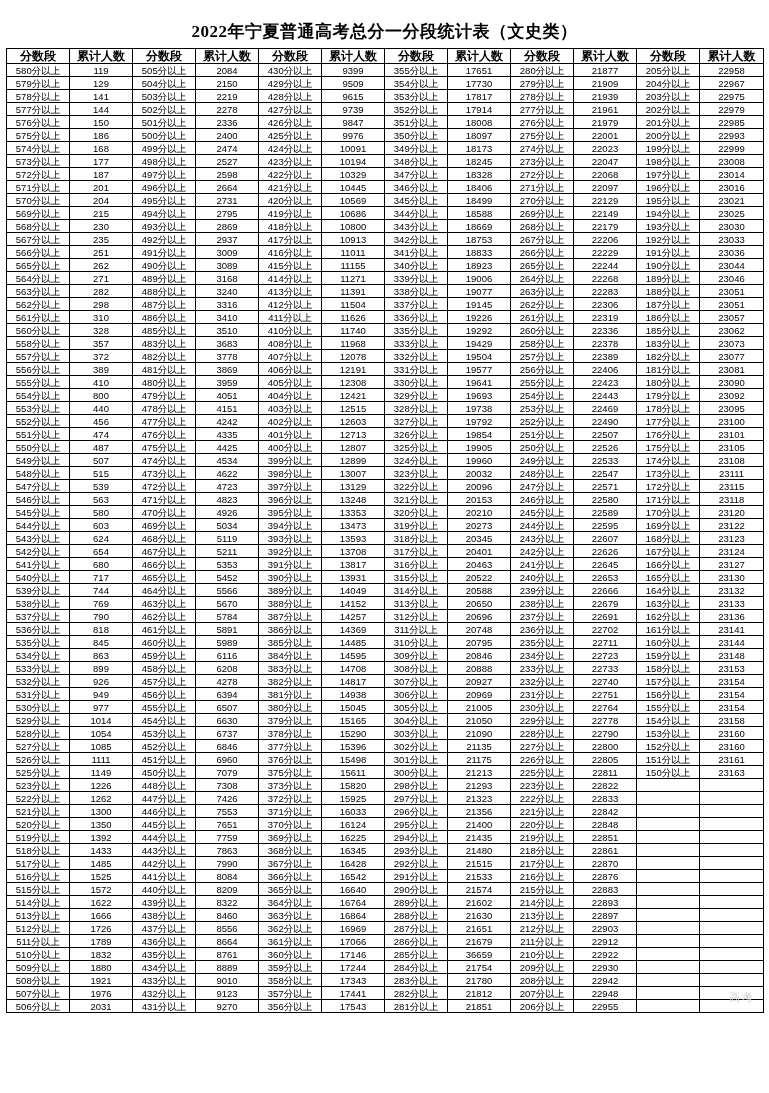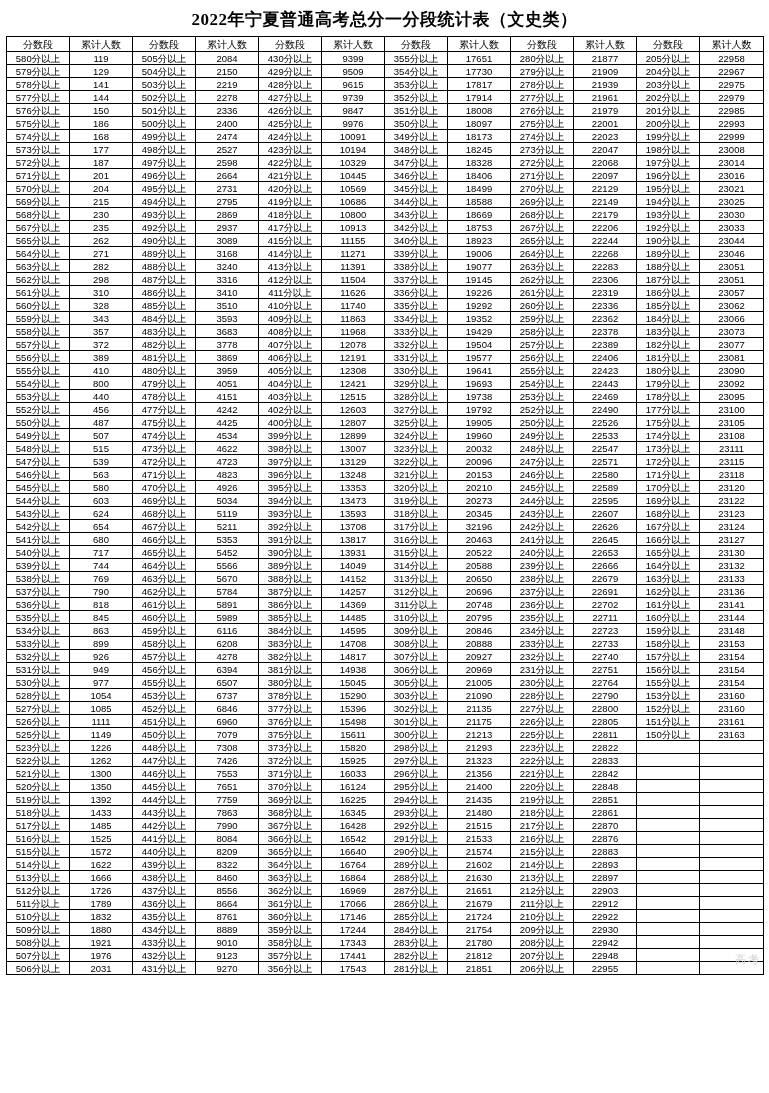--- a/index.html
+++ b/index.html
@@ -16,54 +16,54 @@
     width: 769px;
     box-sizing: border-box;
     padding: 4px 6px 6px 6px;
   }
   .title {
     text-align: center;
     font-family: "Liberation Serif", serif;
     font-size: 17px;
     font-weight: bold;
     letter-spacing: 0.5px;
-    margin: 4px 0 5px 0;
+    margin: 16px 0 5px 0;
     color: #000;
   }
   table.grid {
     border-collapse: collapse;
     width: 757px;
     table-layout: fixed;
   }
   table.grid td, table.grid th {
     border: 1px solid #000000;
     font-size: 9.5px;
     line-height: 11px;
     height: 12px;
     text-align: center;
     padding: 0;
     font-family: "Liberation Sans", sans-serif;
     overflow: hidden;
     white-space: nowrap;
   }
   table.grid th {
-    font-weight: normal;
-    font-size: 10px;
+    font-weight: bold;
+    font-size: 12px;
     height: 14px;
   }
   td.seg {
     text-align: left;
     padding-left: 6px;
   }
   td.empty {
     border: 1px solid #000000;
   }
   .watermark {
     position: absolute;
-    right: 8px;
+    right: 14px;
     bottom: 14px;
     font-size: 11px;
     color: #cfcfcf;
     letter-spacing: 2px;
     font-family: "Liberation Serif", serif;
   }
   .wrap {
     position: relative;
   }
 </style>
@@ -294,20 +294,34 @@
           <td class="seg">417分以上</td>
           <td>10913</td>
           <td class="seg">342分以上</td>
           <td>18753</td>
           <td class="seg">267分以上</td>
           <td>22206</td>
           <td class="seg">192分以上</td>
           <td>23033</td>
         </tr>
         <tr>
+          <td class="seg">566分以上</td>
+          <td>251</td>
+          <td class="seg">491分以上</td>
+          <td>3009</td>
+          <td class="seg">416分以上</td>
+          <td>11011</td>
+          <td class="seg">341分以上</td>
+          <td>18833</td>
+          <td class="seg">266分以上</td>
+          <td>22229</td>
+          <td class="seg">191分以上</td>
+          <td>23036</td>
+        </tr>
+        <tr>
           <td class="seg">565分以上</td>
           <td>262</td>
           <td class="seg">490分以上</td>
           <td>3089</td>
           <td class="seg">415分以上</td>
           <td>11155</td>
           <td class="seg">340分以上</td>
           <td>18923</td>
           <td class="seg">265分以上</td>
           <td>22244</td>
@@ -378,34 +392,20 @@
           <td class="seg">410分以上</td>
           <td>11740</td>
           <td class="seg">335分以上</td>
           <td>19292</td>
           <td class="seg">260分以上</td>
           <td>22336</td>
           <td class="seg">185分以上</td>
           <td>23062</td>
         </tr>
         <tr>
-          <td class="seg">559分以上</td>
-          <td>343</td>
-          <td class="seg">484分以上</td>
-          <td>3593</td>
-          <td class="seg">409分以上</td>
-          <td>11863</td>
-          <td class="seg">334分以上</td>
-          <td>19352</td>
-          <td class="seg">259分以上</td>
-          <td>22362</td>
-          <td class="seg">184分以上</td>
-          <td>23066</td>
-        </tr>
-        <tr>
           <td class="seg">558分以上</td>
           <td>357</td>
           <td class="seg">483分以上</td>
           <td>3683</td>
           <td class="seg">408分以上</td>
           <td>11968</td>
           <td class="seg">333分以上</td>
           <td>19429</td>
           <td class="seg">258分以上</td>
           <td>22378</td>
@@ -490,20 +490,34 @@
           <td class="seg">402分以上</td>
           <td>12603</td>
           <td class="seg">327分以上</td>
           <td>19792</td>
           <td class="seg">252分以上</td>
           <td>22490</td>
           <td class="seg">177分以上</td>
           <td>23100</td>
         </tr>
         <tr>
+          <td class="seg">551分以上</td>
+          <td>474</td>
+          <td class="seg">476分以上</td>
+          <td>4335</td>
+          <td class="seg">401分以上</td>
+          <td>12713</td>
+          <td class="seg">326分以上</td>
+          <td>19854</td>
+          <td class="seg">251分以上</td>
+          <td>22507</td>
+          <td class="seg">176分以上</td>
+          <td>23101</td>
+        </tr>
+        <tr>
           <td class="seg">550分以上</td>
           <td>487</td>
           <td class="seg">475分以上</td>
           <td>4425</td>
           <td class="seg">400分以上</td>
           <td>12807</td>
           <td class="seg">325分以上</td>
           <td>19905</td>
           <td class="seg">250分以上</td>
           <td>22526</td>
@@ -609,21 +623,21 @@
           <td>23123</td>
         </tr>
         <tr>
           <td class="seg">542分以上</td>
           <td>654</td>
           <td class="seg">467分以上</td>
           <td>5211</td>
           <td class="seg">392分以上</td>
           <td>13708</td>
           <td class="seg">317分以上</td>
-          <td>32196</td>
+          <td>20401</td>
           <td class="seg">242分以上</td>
           <td>22626</td>
           <td class="seg">167分以上</td>
           <td>23124</td>
         </tr>
         <tr>
           <td class="seg">541分以上</td>
           <td>680</td>
           <td class="seg">466分以上</td>
           <td>5353</td>
@@ -784,20 +798,34 @@
           <td class="seg">380分以上</td>
           <td>15045</td>
           <td class="seg">305分以上</td>
           <td>21005</td>
           <td class="seg">230分以上</td>
           <td>22764</td>
           <td class="seg">155分以上</td>
           <td>23154</td>
         </tr>
         <tr>
+          <td class="seg">529分以上</td>
+          <td>1014</td>
+          <td class="seg">454分以上</td>
+          <td>6630</td>
+          <td class="seg">379分以上</td>
+          <td>15165</td>
+          <td class="seg">304分以上</td>
+          <td>21050</td>
+          <td class="seg">229分以上</td>
+          <td>22778</td>
+          <td class="seg">154分以上</td>
+          <td>23158</td>
+        </tr>
+        <tr>
           <td class="seg">528分以上</td>
           <td>1054</td>
           <td class="seg">453分以上</td>
           <td>6737</td>
           <td class="seg">378分以上</td>
           <td>15290</td>
           <td class="seg">303分以上</td>
           <td>21090</td>
           <td class="seg">228分以上</td>
           <td>22790</td>
@@ -1029,21 +1057,21 @@
           <td class=" empty"></td>
         </tr>
         <tr>
           <td class="seg">510分以上</td>
           <td>1832</td>
           <td class="seg">435分以上</td>
           <td>8761</td>
           <td class="seg">360分以上</td>
           <td>17146</td>
           <td class="seg">285分以上</td>
-          <td>21724</td>
+          <td>36659</td>
           <td class="seg">210分以上</td>
           <td>22922</td>
           <td class="seg empty"></td>
           <td class=" empty"></td>
         </tr>
         <tr>
           <td class="seg">509分以上</td>
           <td>1880</td>
           <td class="seg">434分以上</td>
           <td>8889</td>

